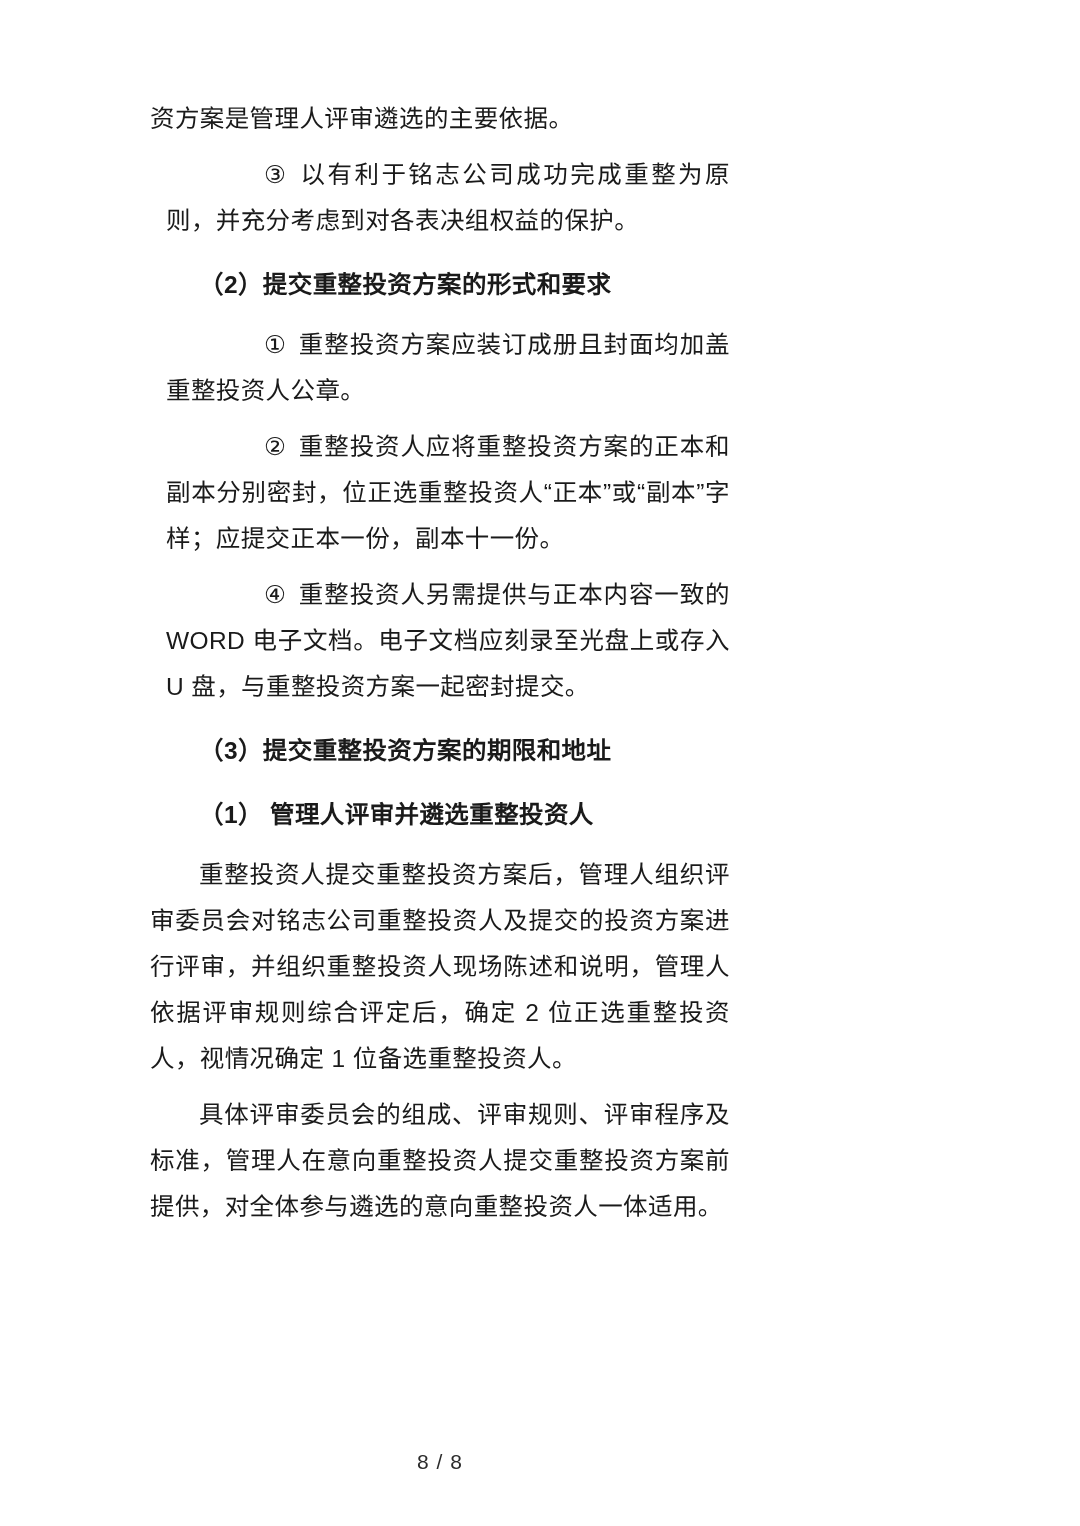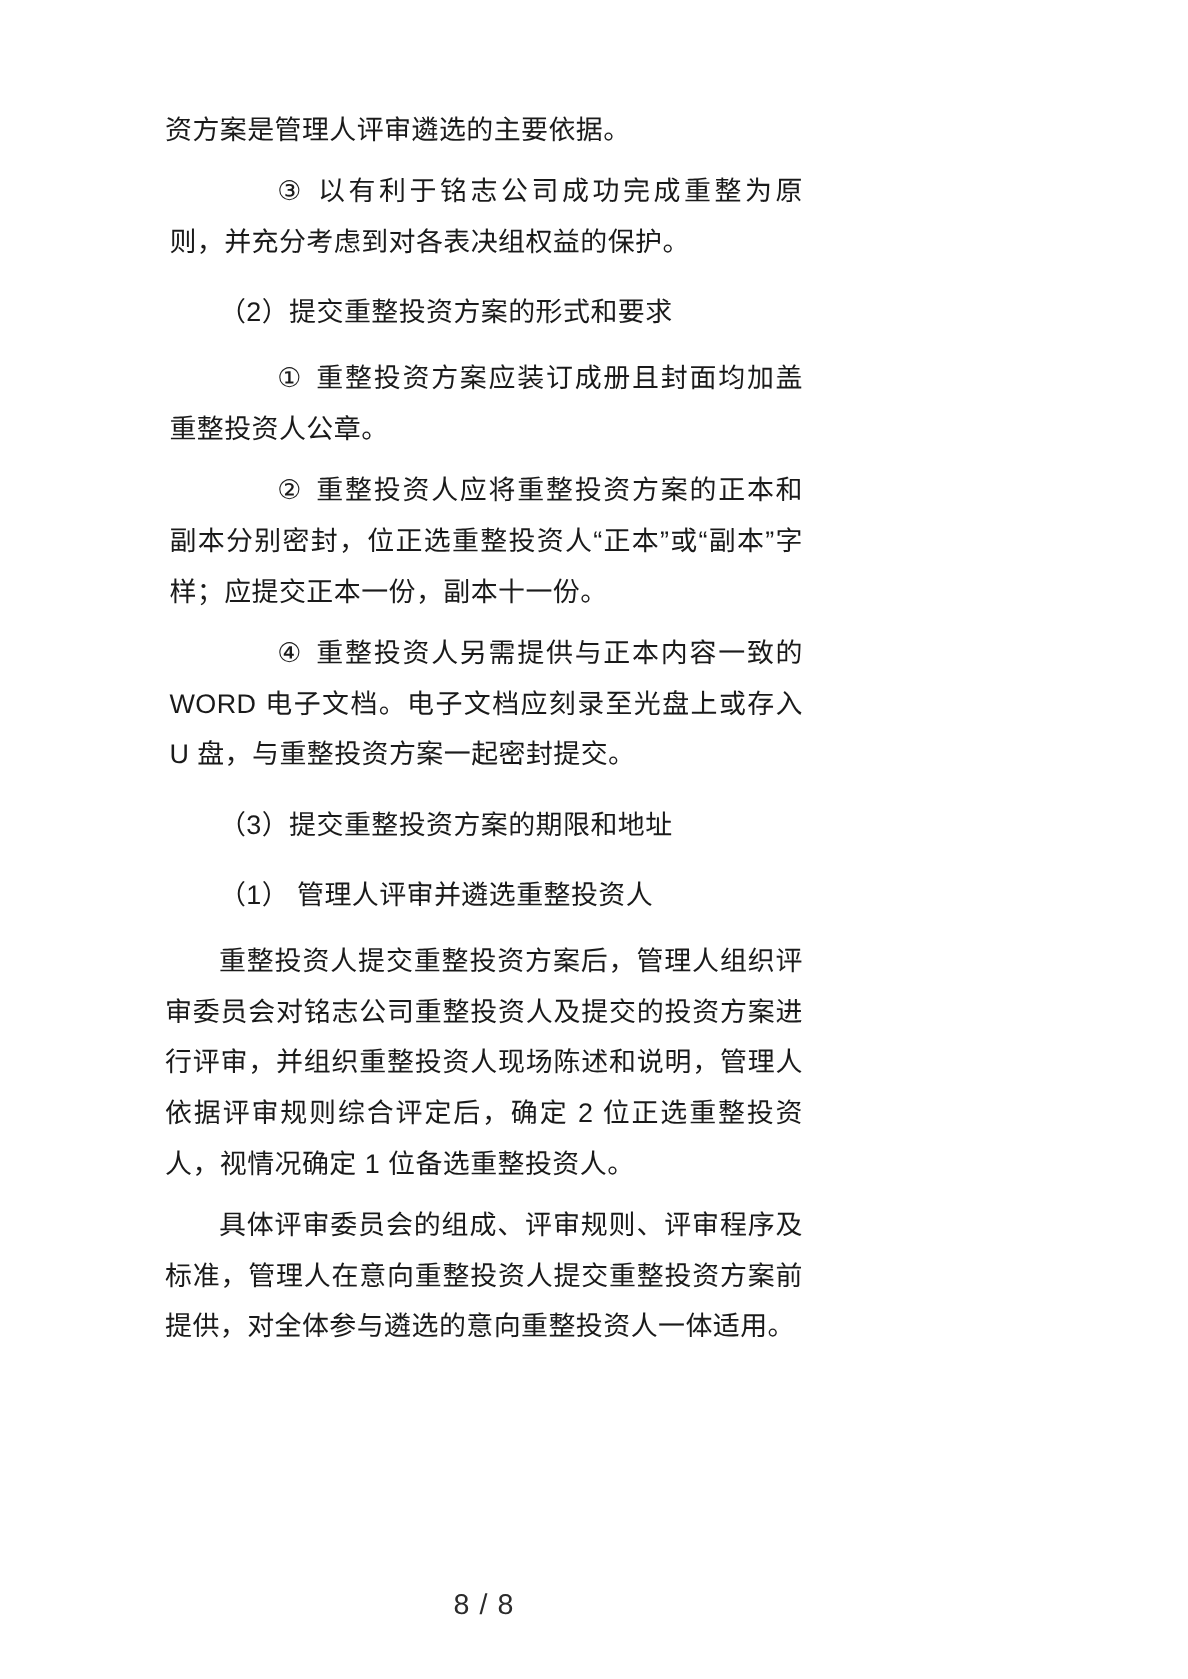--- a/index.html
+++ b/index.html
@@ -30,43 +30,43 @@
     text-align: justify;
     text-justify: inter-ideograph;
   }
   .para {
     margin: 0 0 10px 0;
   }
   .indent2 {
     text-indent: 49px;
   }
   .heading {
-    font-weight: normal;
+    font-weight: bold;
     margin: 18px 0 14px 0;
     text-indent: 49px;
   }
   .marker {
     display: inline-block;
     min-width: 34px;
   }
   .item {
-    margin: 0 0 10px 4px;
+    margin: 0 0 10px 16px;
     padding-left: 0;
     text-indent: 49px;
   }
   .item .marker {
     margin-right: 12px;
   }
   .footer {
     position: absolute;
     left: 0;
     right: 0;
     bottom: 52px;
     text-align: center;
-    font-size: 26px;
+    font-size: 21px;
     color: #2b2b2b;
     letter-spacing: 1px;
   }
 </style>
 </head>
 <body>
 
 <div class="page">
   <div class="doc-body" id="doc-body">
       <p class="para">资方案是管理人评审遴选的主要依据。</p>

